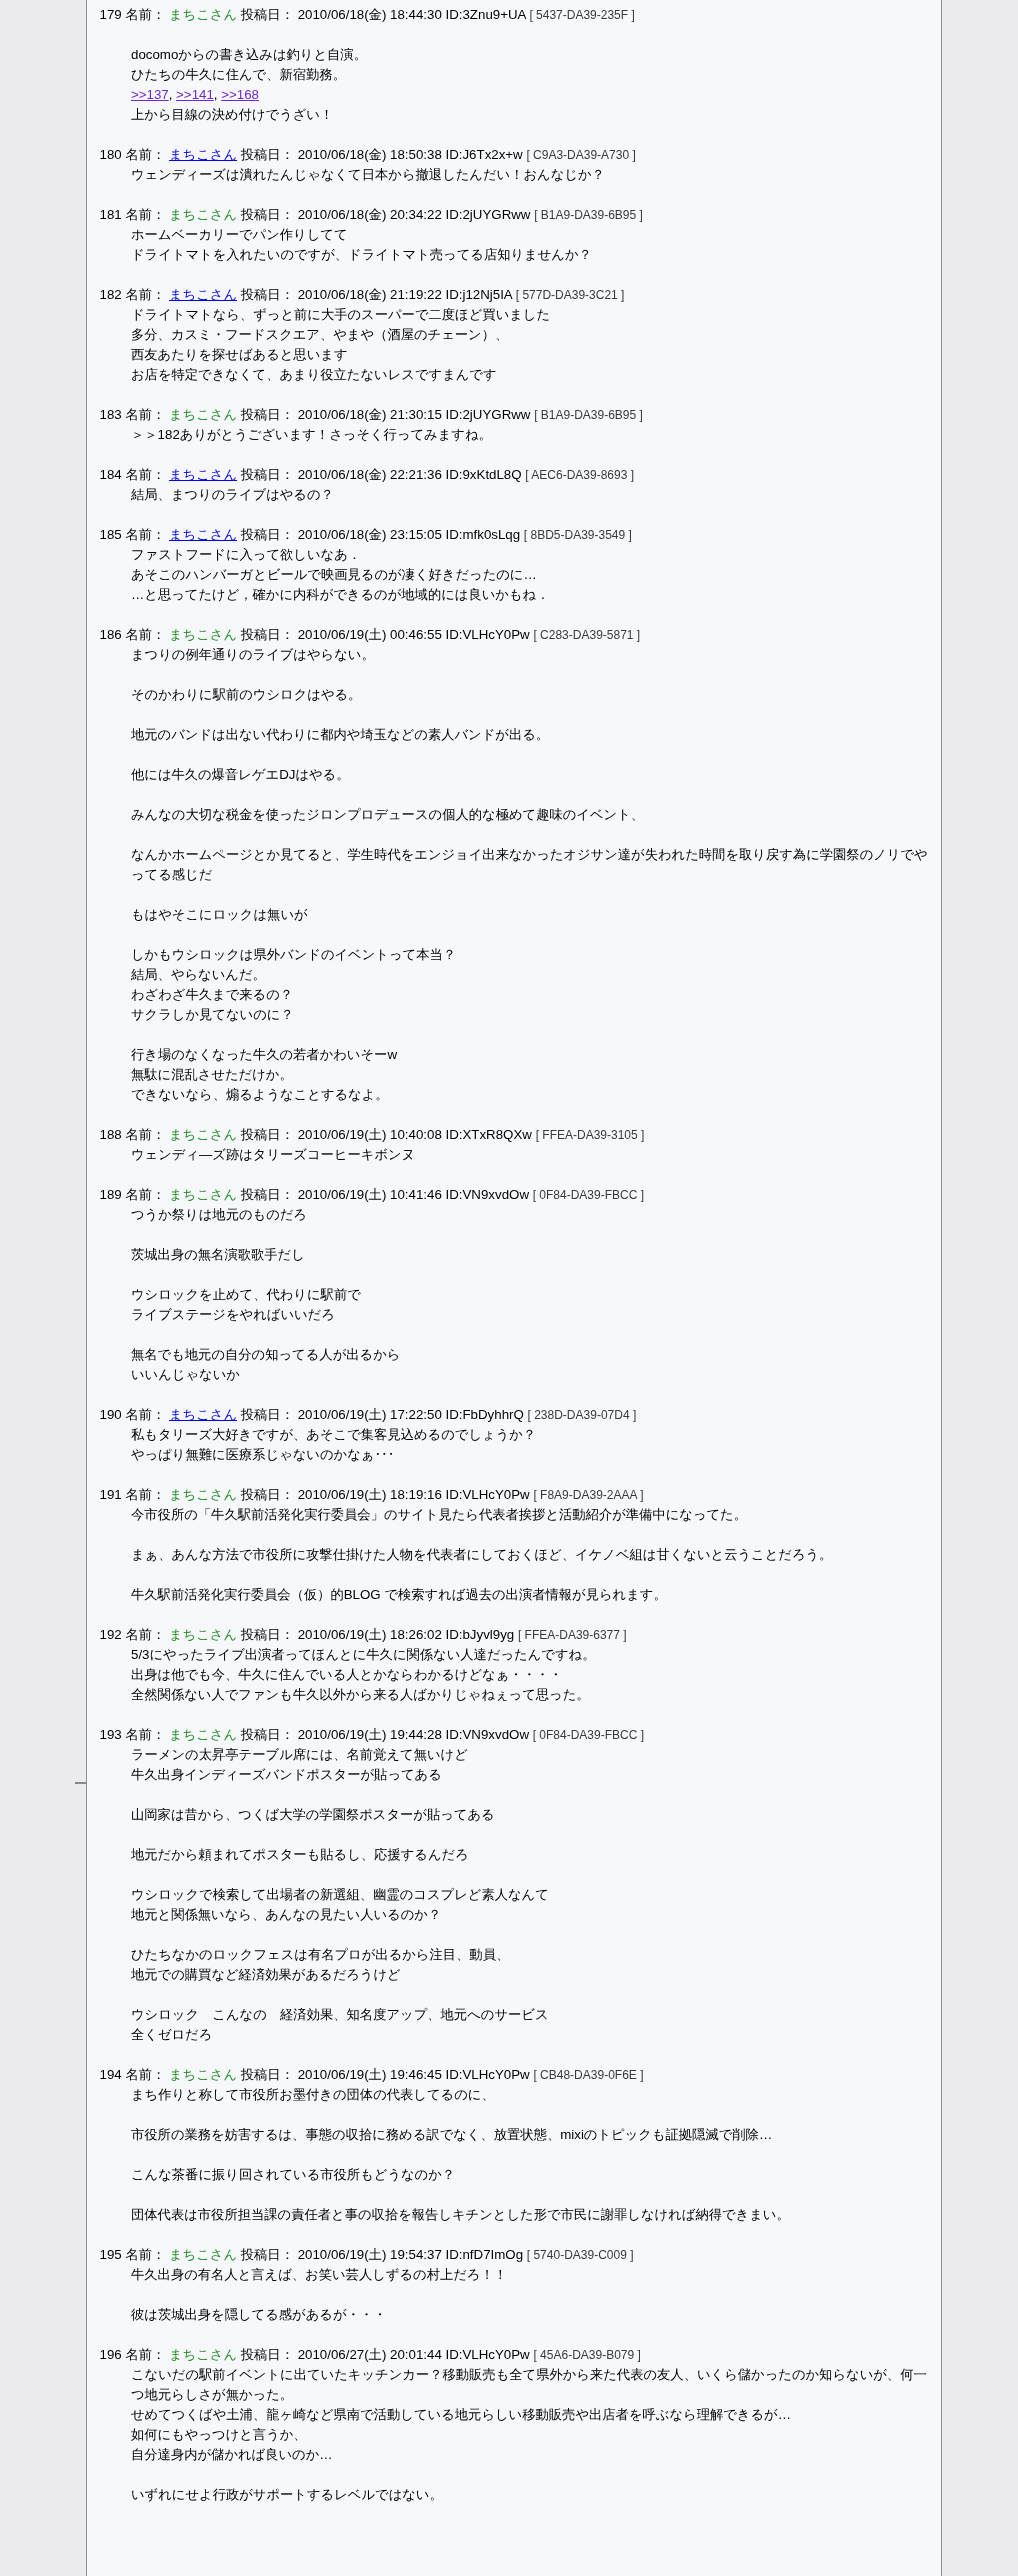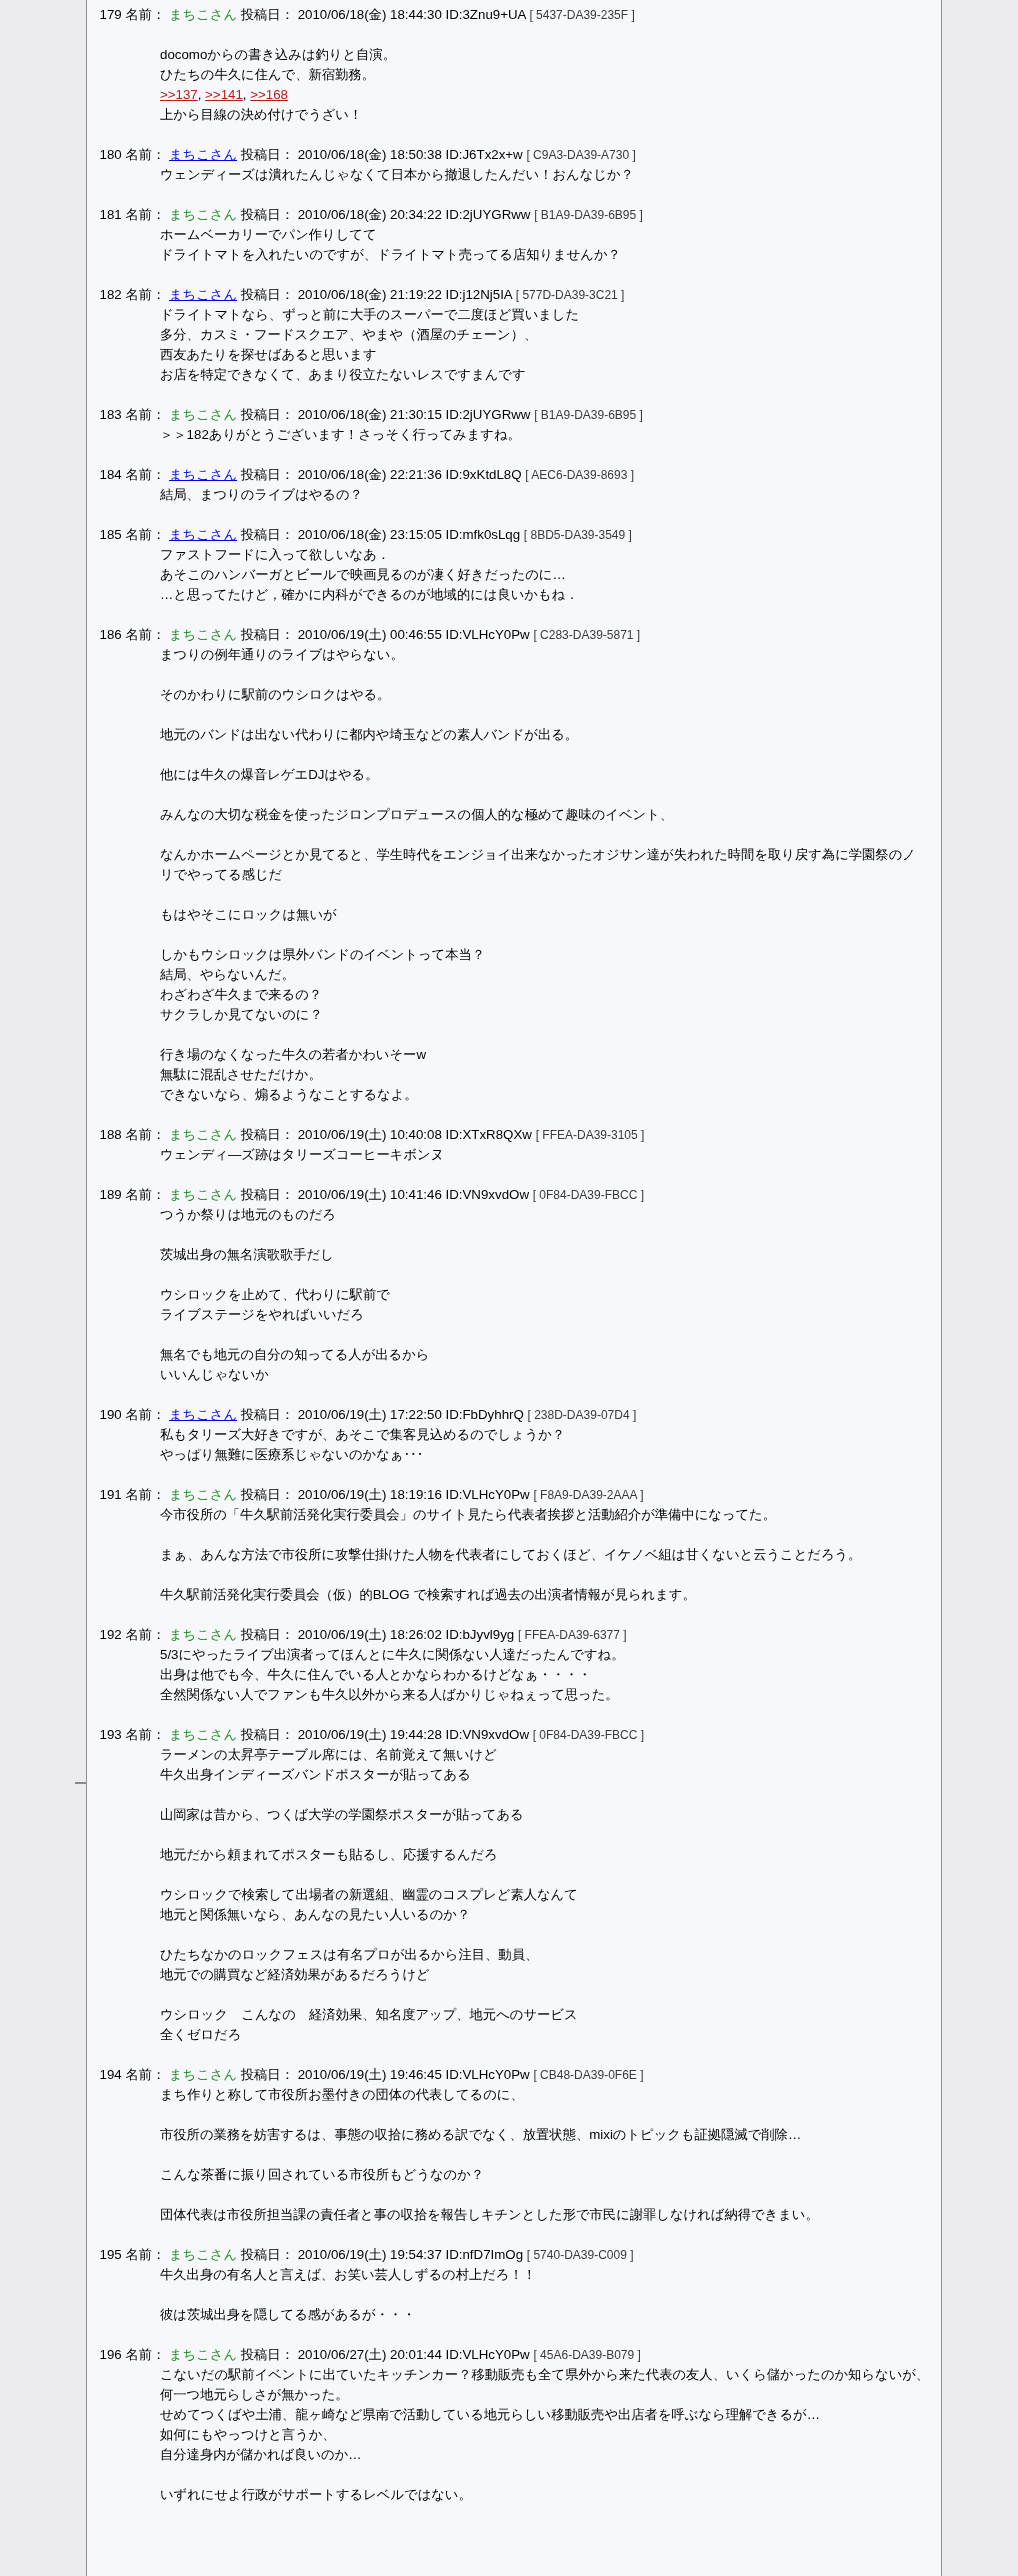--- a/index.html
+++ b/index.html
@@ -33,25 +33,25 @@
   }
   .poster-name { font-weight: normal; }
   .name-green { color: #238c23; text-decoration: none; }
   .name-link { color: #0000ee; text-decoration: underline; cursor: pointer; }
   .post-tag {
     font-size: 12px;
     color: #3a3a3a;
     letter-spacing: 0;
   }
   .post-body {
-    margin-left: 73px;
+    margin-left: 44px;
     margin-right: 11.6px;
   }
   .line { min-height: 20px; }
-  .anchor-link { color: #b91c1c; text-decoration: underline; cursor: pointer; }
+  .anchor-link { color: #6d28d9; text-decoration: underline; cursor: pointer; }
   .margin-dash {
     position: absolute;
     left: 75px;
     top: 1782px;
     width: 11.6px;
     height: 1.7px;
     background: #8a8a8a;
   }
 </style>
 </head>

